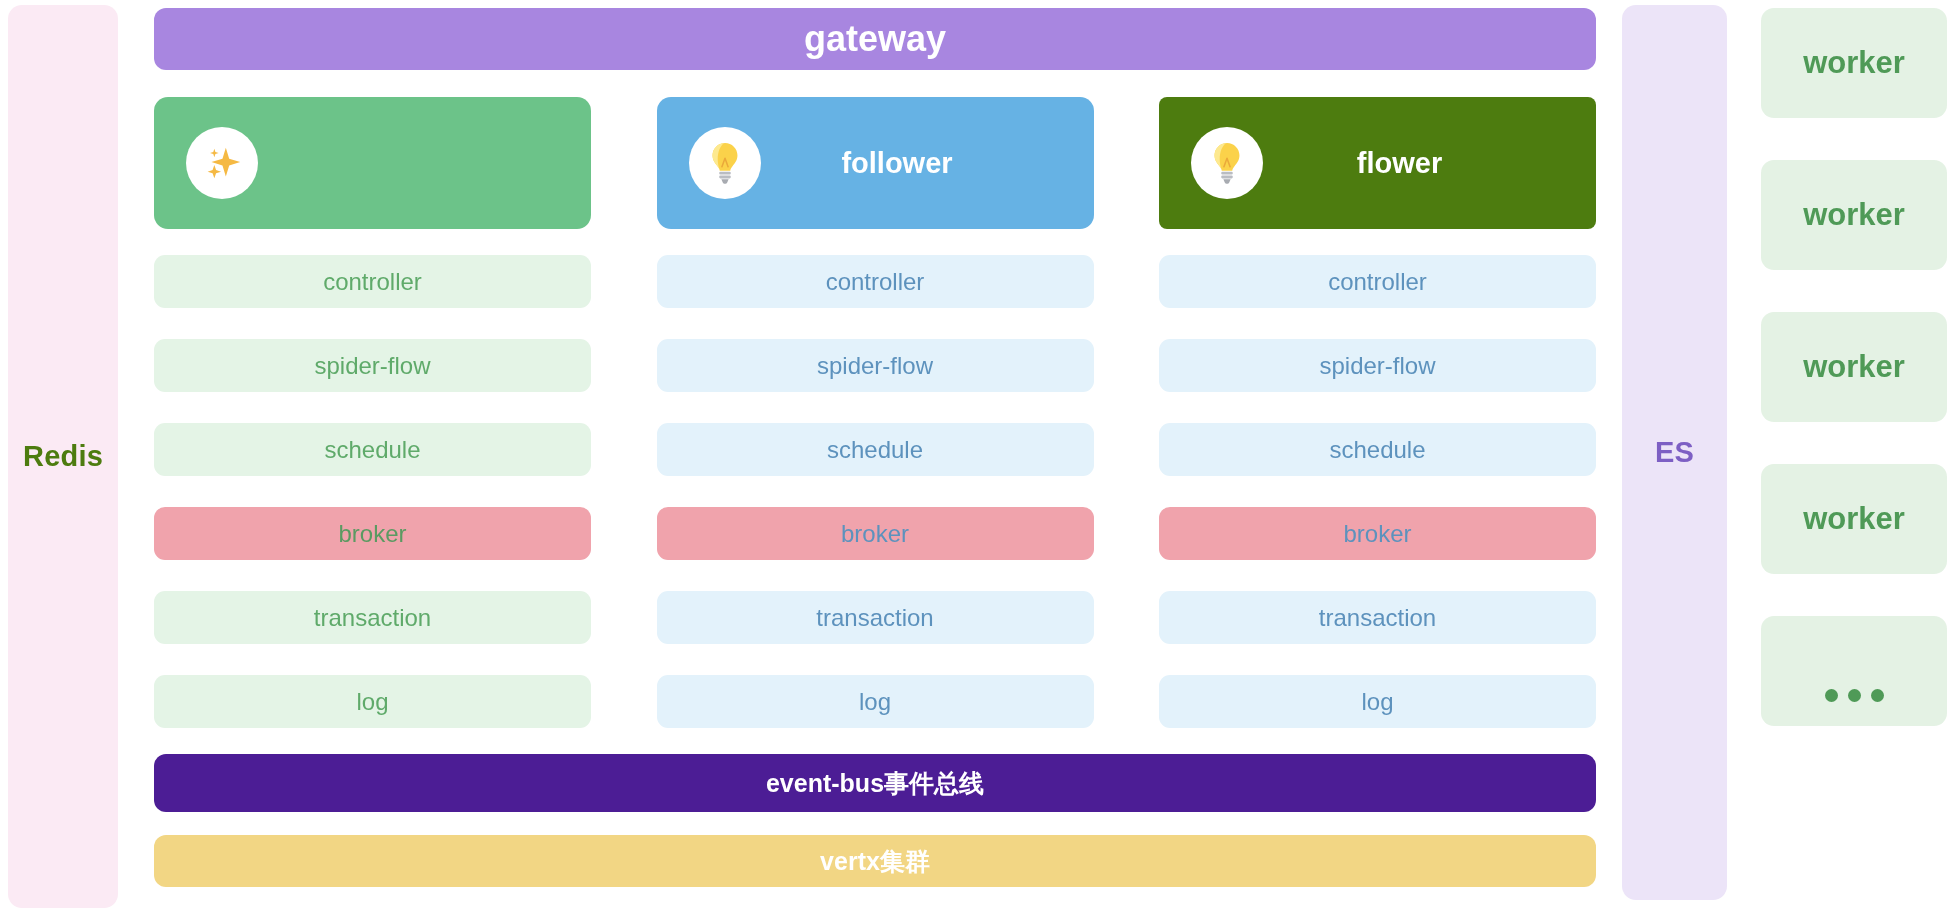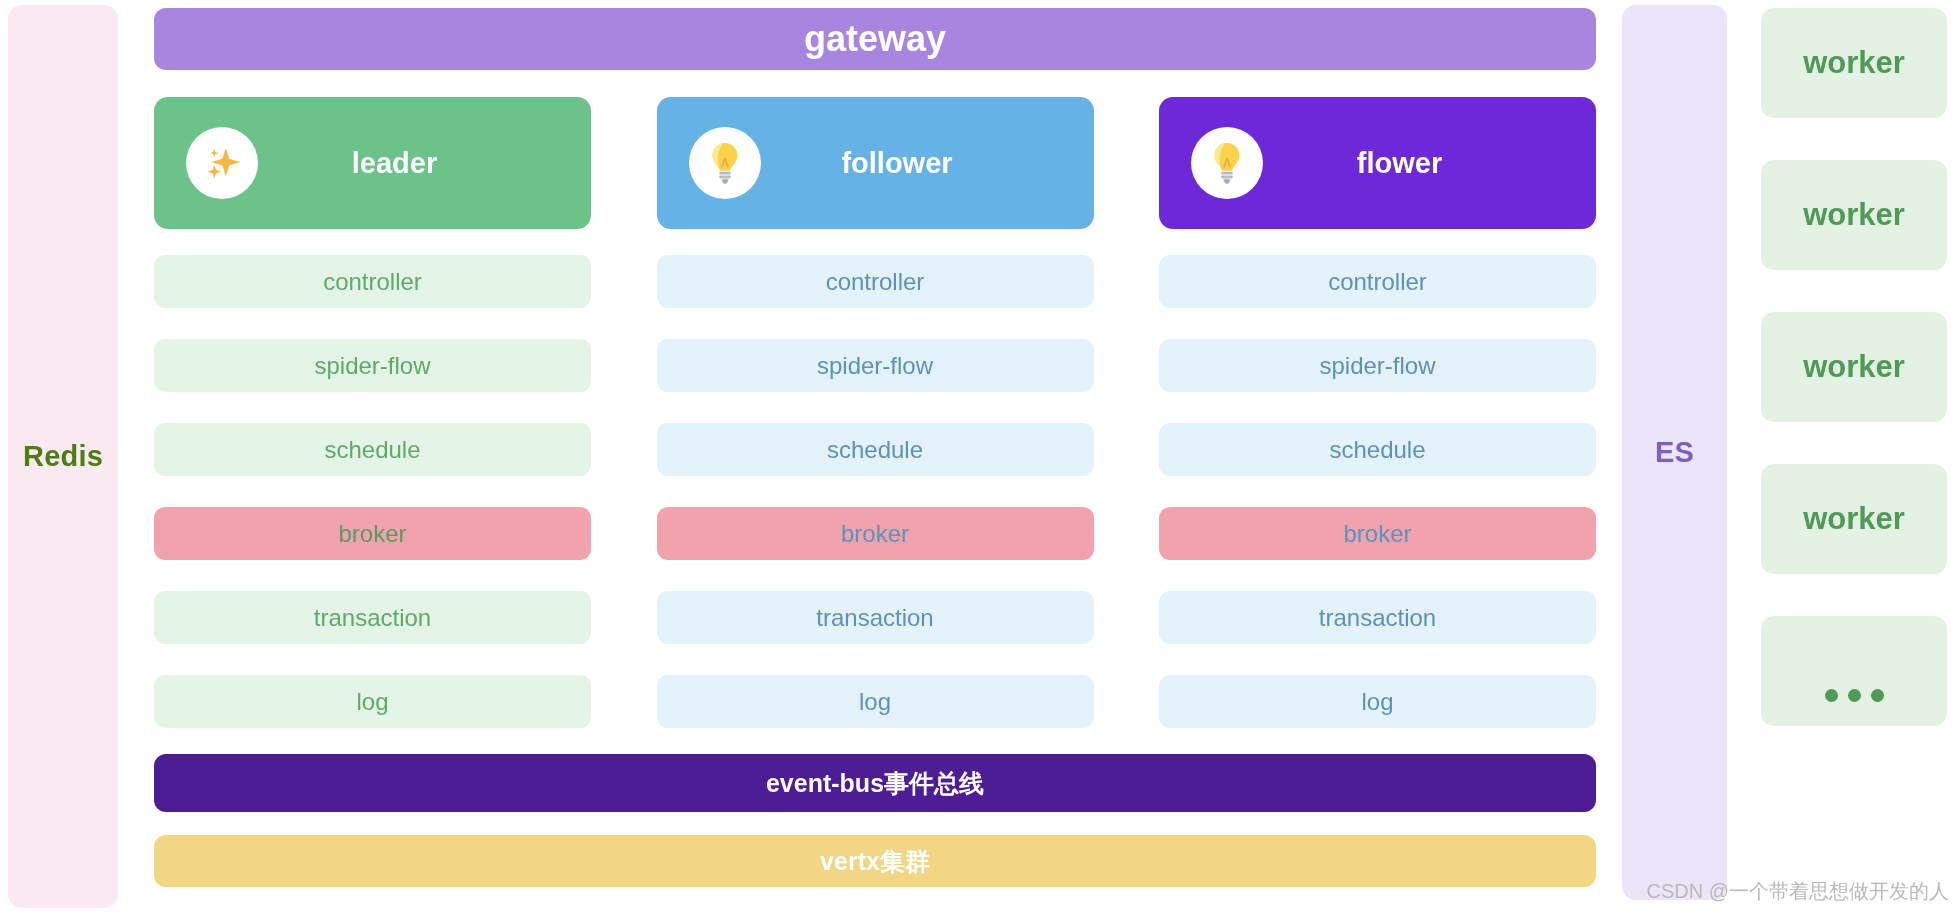--- a/index.html
+++ b/index.html
@@ -223,21 +223,20 @@
     <div id="columns">
         <div class="node-column">
           <div class="node-header leader" style="background: rgb(108, 195, 137);">
             <div class="node-avatar">
               <svg width="46" height="46" viewBox="0 0 48 48" aria-hidden="true">
                 <path d="M28 8 L31.5 19.5 L43 23 L31.5 26.5 L28 38 L24.5 26.5 L13 23 L24.5 19.5 Z" fill="#f5b943"></path>
                 <path d="M16 26 L17.8 31.2 L23 33 L17.8 34.8 L16 40 L14.2 34.8 L9 33 L14.2 31.2 Z" fill="#f5b943"></path>
                 <path d="M16 9 L17.1 12.4 L20.5 13.5 L17.1 14.6 L16 18 L14.9 14.6 L11.5 13.5 L14.9 12.4 Z" fill="#f5b943"></path>
               </svg>
             </div>
-            <div class="node-title">leader</div>
           </div>
           <div class="node-row green">
             <span>controller</span>
           </div>
           <div class="node-row green">
             <span>spider-flow</span>
           </div>
           <div class="node-row green">
             <span>schedule</span>
           </div>
@@ -278,21 +277,21 @@
             <span>broker</span>
           </div>
           <div class="node-row blue">
             <span>transaction</span>
           </div>
           <div class="node-row blue">
             <span>log</span>
           </div>
         </div>
         <div class="node-column">
-          <div class="node-header blue" style="background: #6d28d9;">
+          <div class="node-header blue" style="background: #4d7c0f; border-radius: 8px;">
             <div class="node-avatar">
               <svg width="42" height="46" viewBox="0 0 40 48" aria-hidden="true">
                 <path d="M20 3 C12.8 3 7 8.8 7 16 C7 21.2 9.8 24.4 12.2 27.4 C13.6 29.1 14.3 30.4 14.5 32 L25.5 32 C25.7 30.4 26.4 29.1 27.8 27.4 C30.2 24.4 33 21.2 33 16 C33 8.8 27.2 3 20 3 Z" fill="#fbd24a"></path>
                 <path d="M20 3 C12.8 3 7 8.8 7 16 C7 21.2 9.8 24.4 12.2 27.4 C13.0 28.4 13.6 29.3 14.0 30.2 C13.0 27.0 12.4 23.4 12.4 19.6 C12.4 12.0 15.3 5.6 19.2 3.05 Z" fill="#fde98f"></path>
                 <path d="M16.8 28 L20 19 L23.2 28" fill="none" stroke="#eaa93a" stroke-width="1.6" stroke-linecap="round" stroke-linejoin="round"></path>
                 <rect x="14" y="33" width="12" height="3.1" rx="1.2" fill="#b9bcc2"></rect>
                 <rect x="14" y="37" width="12" height="3.1" rx="1.2" fill="#b9bcc2"></rect>
                 <path d="M16.2 41 L23.8 41 L22.2 44.6 C21.9 45.3 21.2 45.7 20.5 45.7 L19.5 45.7 C18.8 45.7 18.1 45.3 17.8 44.6 Z" fill="#a8abb1"></path>
               </svg>
             </div>
@@ -348,15 +347,14 @@
       </div>
       <div class="worker-box ellipsis">
         <span class="dots">
           <span></span>
           <span></span>
           <span></span>
         </span>
       </div>
     </div>
 
-  <div id="watermark">CSDN @一个带着思想做开发的人</div>
 
 </div>
 
 </body></html>

